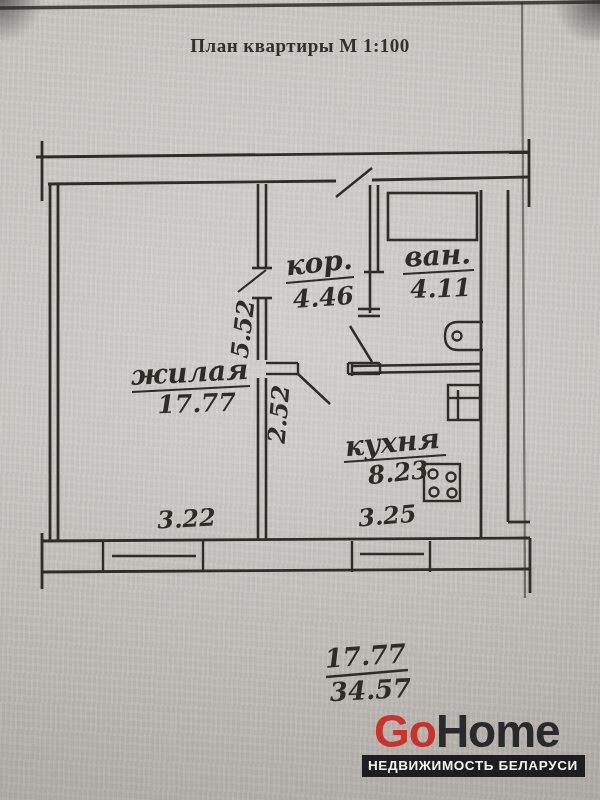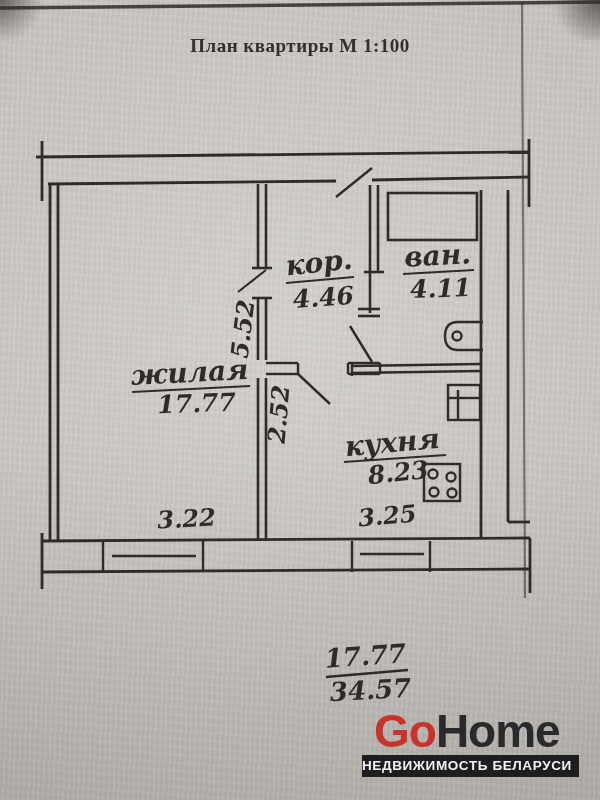--- a/index.html
+++ b/index.html
@@ -19,21 +19,21 @@
   .ink{stroke:#2f2c27;fill:none;stroke-linecap:butt;}
   text.hand{font-family:"DejaVu Serif", serif;font-style:italic;font-weight:bold;fill:#2f2c27;}
   text.printed{font-family:"Liberation Serif", serif;font-weight:bold;fill:#33302b;}
   .logo{position:absolute;left:362px;top:708px;width:220px;}
   .logo-word{font-family:"Liberation Sans", sans-serif;font-weight:bold;font-size:46px;line-height:1.0;letter-spacing:-1px;white-space:nowrap;}
   .logo-go{color:#c8332b;margin-left:12px;}
   .logo-home{color:#2a2a2c;margin-top:36px;}
   .logo-tagline{
     margin-top:1px;display:inline-block;background:#1e1e20;color:#f2f2f2;
     font-family:"Liberation Sans", sans-serif;font-weight:bold;font-size:13.5px;
-    letter-spacing:0.6px;padding:3px 7px 4px 0;white-space:nowrap;
+    letter-spacing:0.6px;padding:3px 7px 4px 6px;white-space:nowrap;
   }
 </style>
 </head>
 <body>
 
 <div class="page">
 
   <div class="corner-shadow-tl"></div>
   <div class="corner-shadow-tr"></div>
 

